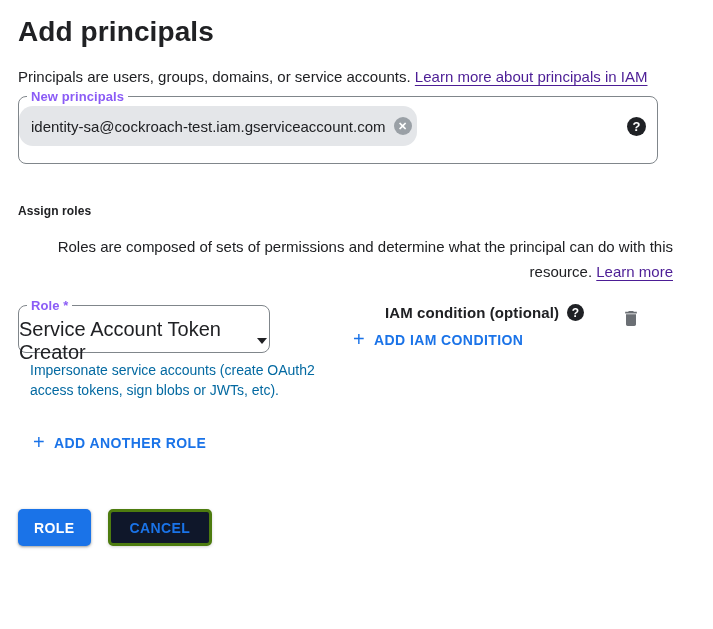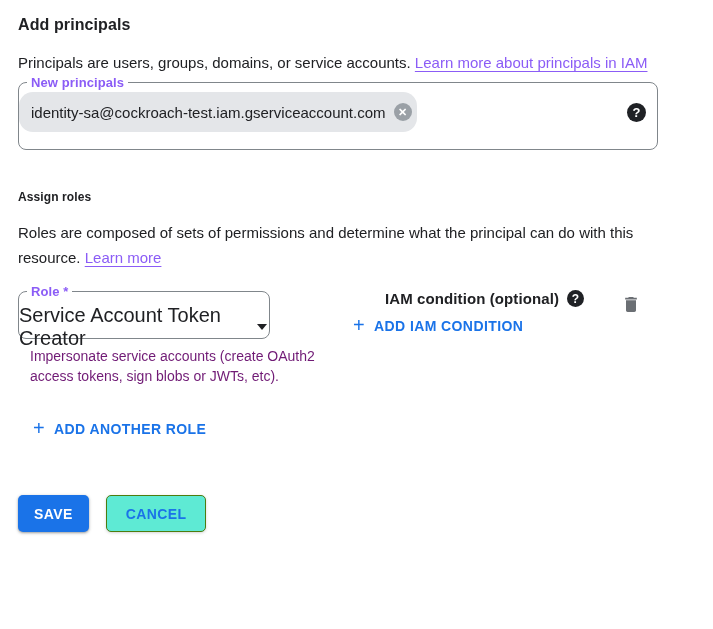--- a/index.html
+++ b/index.html
@@ -8,28 +8,28 @@
     width: 713px; height: 629px;
     background: #ffffff;
     color: #202124;
     font-family: "Liberation Sans", "DejaVu Sans", sans-serif;
     overflow: hidden;
   }
   .page { padding: 0 18px; }
 
   .page-title {
     margin: 0; padding-top: 16px;
-    font-size: 16px; font-weight: 700; letter-spacing: .1px;
+    font-size: 28px; font-weight: 700; letter-spacing: .1px;
   }
   .lede {
     margin: 16px 0 0;
     font-size: 15px; line-height: 25px;
     max-width: 655px;
   }
-  a.inline-link { color: #8b5cf6; text-decoration: underline; text-underline-offset: 3px; cursor: pointer; }
+  a.inline-link { color: #4c1d95; text-decoration: underline; text-underline-offset: 3px; cursor: pointer; }
 
   
   fieldset.outlined {
     border: 1px solid #80868b;
     border-radius: 8px;
     margin: 0; padding: 0;
   }
   fieldset.outlined legend {
     font-size: 13px; font-weight: 700; letter-spacing: .1px;
     padding: 0 4px; margin-left: 8px;
@@ -65,21 +65,21 @@
     font-size: 13px; font-weight: 700; line-height: 1;
     cursor: pointer;
   }
   .q-icon.small { width: 17px; height: 17px; font-size: 12px; }
   .np-help { position: absolute; top: 13px; right: 11px; }
 
   .section-title {
     margin: 40px 0 0;
     font-size: 12px; font-weight: 700; letter-spacing: .1px;
   }
-  .roles-desc { margin-top: 16px; }
+  .roles-desc { margin-top: 16px; text-align: right; }
 
   .role-row { display: flex; align-items: flex-start; margin-top: 14px; }
   .role-col { width: 300px; flex: 0 0 300px; }
   .role-field {
     width: 252px; height: 55px;
     padding: 2px 12px 10px;
     cursor: pointer;
   }
   .role-value-row {
     display: flex; align-items: center; justify-content: space-between;
@@ -88,21 +88,21 @@
   .caret-down {
     width: 0; height: 0;
     border-left: 5px solid transparent;
     border-right: 5px solid transparent;
     border-top: 6px solid #202124;
     margin-right: 2px;
   }
   .role-helper {
     margin-top: 7px; padding-left: 12px;
     width: 312px;
-    color: #701a75; font-size: 14px; line-height: 20px;
+    color: #0369a1; font-size: 14px; line-height: 20px;
   }
 
   .iam-col { margin-left: 22px; padding-top: 6px; }
   .iam-label-row {
     display: flex; align-items: center; gap: 8px;
     font-size: 15px; font-weight: 700; letter-spacing: .1px; margin-left: 45px;
   }
   .link-btn {
     display: inline-flex; align-items: center; gap: 9px;
     color: #1a73e8; font-size: 14px; font-weight: 700;
@@ -124,22 +124,22 @@
     display: inline-flex; align-items: center; justify-content: center;
     font-size: 14px; font-weight: 700; letter-spacing: .4px;
     font-family: inherit; cursor: pointer;
   }
   .btn-save {
     background: #1a73e8; color: #ffffff;
     border: none; padding: 0 16px;
     box-shadow: 0 1px 2px rgba(60,64,67,.35), 0 1px 3px 1px rgba(60,64,67,.15);
   }
   .btn-cancel {
-    background: #5eead4; color: #1a73e8;
-    border: 1px solid #4d7c0f; padding: 0 19px;
+    background: #0f172a; color: #1a73e8;
+    border: 3px solid #4d7c0f; padding: 0 19px;
     box-shadow: 0 1px 3px rgba(60,64,67,.22);
   }
 </style>
 </head>
 <body>
 
 <div class="page">
 
   <h1 class="page-title">Add principals</h1>
 
@@ -201,17 +201,17 @@
     </div>
 
   </div>
 
   <button class="link-btn add-another">
     <span class="plus-glyph">+</span>
     <span>ADD ANOTHER ROLE</span>
   </button>
 
   <div class="actions">
-    <button class="btn btn-save">SAVE</button>
+    <button class="btn btn-save">ROLE</button>
     <button class="btn btn-cancel">CANCEL</button>
   </div>
 
 </div>
 
 </body></html>

